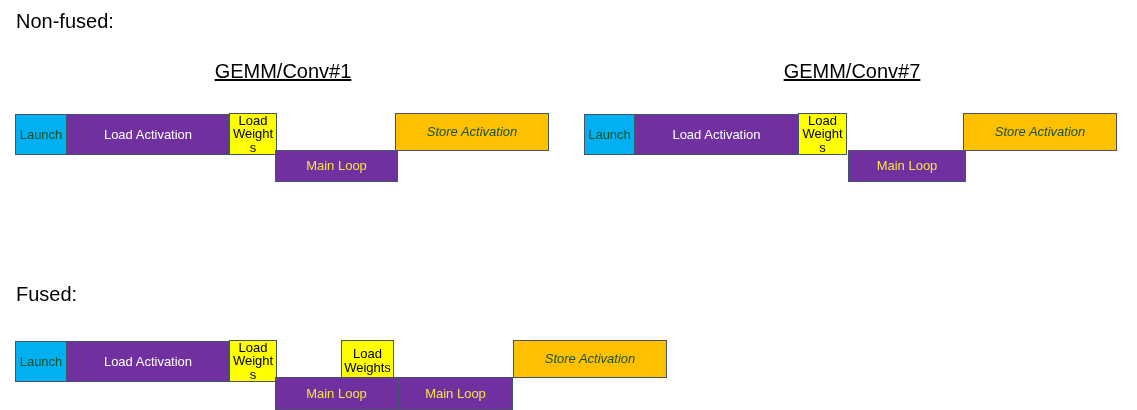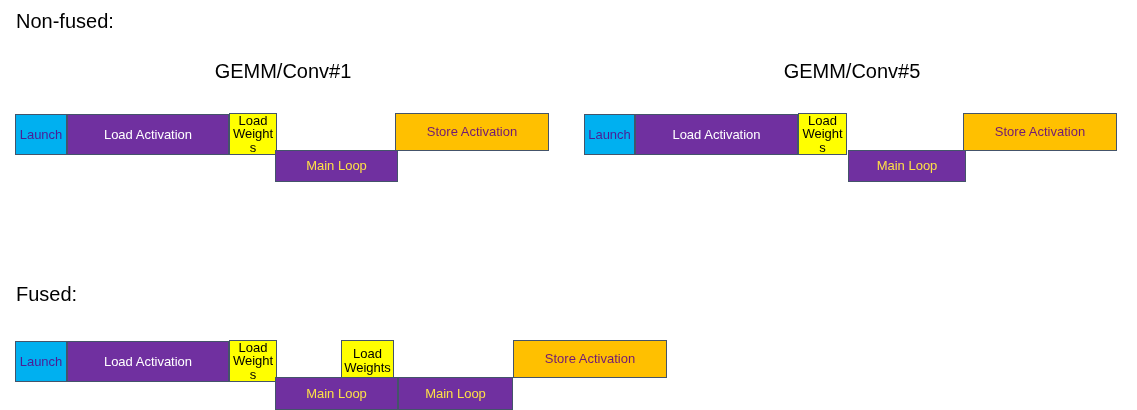--- a/index.html
+++ b/index.html
@@ -38,62 +38,63 @@
 
   
   .group-title {
     position: absolute;
     font-size: 20px;
     line-height: 1;
     color: #000000;
     white-space: nowrap;
     text-align: center;
     transform: translateX(-50%);
+    text-decoration: underline;
   }
   #title-gemm1 { left: 283px; top: 61px; }
   #title-gemm2 { left: 852px; top: 61px; }
 
   
   .bar {
     position: absolute;
     box-sizing: border-box;
     border: 1px solid #44546A;
     display: flex;
     align-items: center;
     justify-content: center;
     text-align: center;
     font-size: 13px;
     line-height: 1.04;
     overflow: hidden;
     padding: 0 1px;
   }
-  .bar.launch       { background: #00B0F0; color: #4c1d95; }
+  .bar.launch       { background: #00B0F0; color: #14532d; }
   .bar.load-act     { background: #7030A0; color: #ffffff; }
   .bar.load-weights { background: #FFFF00; color: #000000; justify-content: center; }
   .bar.main-loop    { background: #7030A0; color: #fde047; }
-  .bar.store-act    { background: #FFC000; color: #701a75; }
+  .bar.store-act    { background: #FFC000; color: #14532d; font-style: italic; }
 
   .bar.load-weights .bar-text {
     display: block;
     white-space: normal;
     word-break: break-word;
   }
 </style>
 </head>
 <body>
 
 <div class="canvas">
 
   <div class="section-label" id="label-nonfused">Non-fused:</div>
 
   <div class="section-label" id="label-fused">Fused:</div>
 
   <div class="group-title" id="title-gemm1">GEMM/Conv#1</div>
 
-  <div class="group-title" id="title-gemm2">GEMM/Conv#5</div>
+  <div class="group-title" id="title-gemm2">GEMM/Conv#7</div>
 
   <div id="bars-layer">
       <div class="bar launch" style="left: 15px; top: 114px; width: 52px; height: 41px; background: rgb(0, 176, 240);">
         <span class="bar-text">Launch</span>
       </div>
       <div class="bar load-act" style="left: 67px; top: 114px; width: 162px; height: 41px; background: rgb(112, 48, 160);">
         <span class="bar-text">Load Activation</span>
       </div>
       <div class="bar load-weights" style="left: 229px; top: 113px; width: 48px; height: 42px; background: rgb(255, 255, 0);">
         <span class="bar-text">Load Weights</span>

